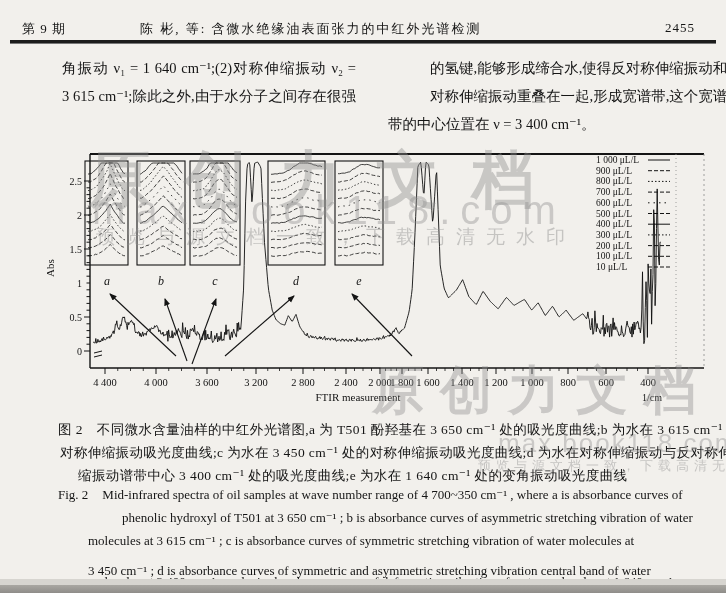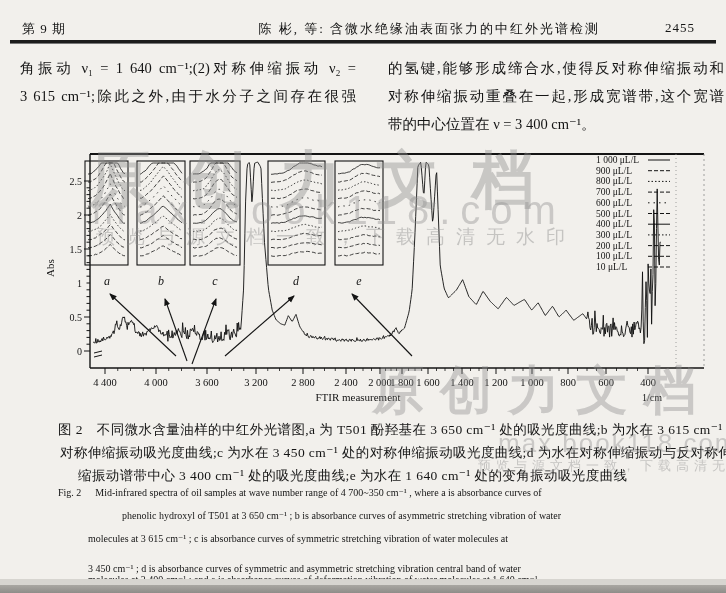--- a/index.html
+++ b/index.html
@@ -2,35 +2,35 @@
 <html><head>
 <meta charset="utf-8">
 <style>
   html,body{margin:0;padding:0;}
   body{width:726px;height:593px;position:relative;background:#f2f0ec;
        font-family:"Liberation Serif","DejaVu Serif",serif;color:#151515;overflow:hidden;}
   .abs{position:absolute;}
   
   .hdr{top:20px;font-size:13px;letter-spacing:1px;white-space:nowrap;}
   #hdr-issue{left:22px;}
-  #hdr-title{left:140px;width:460px;text-align:right;letter-spacing:2px;}
+  #hdr-title{left:140px;width:460px;text-align:left;letter-spacing:2px;}
   #hdr-page{left:653px;margin-left:12px;}
   #hdr-rule{left:10px;top:40px;width:706px;height:3px;background:#1c1c1c;box-shadow:0 1px 0 #777;}
   
   .col{width:336px;font-size:14.5px;line-height:28px;text-align:justify;}
-  .col .jline{text-align:justify;text-align-last:justify;white-space:nowrap;}
+  .col .jline{text-align:justify;text-align-last:justify;white-space:nowrap;margin-left:42px;}
   .col .lline{text-align:right;text-align-last:left;white-space:nowrap;}
   #col-left{left:20px;top:54px;}
   #col-right{left:388px;top:54px;}
   
   #fig{left:40px;top:144px;}
   
   .cap-line{position:absolute;white-space:nowrap;}
   .cap-cn{font-size:13.5px;letter-spacing:0.4px;}
-  .cap-en{font-size:10px;}
+  .cap-en{font-size:13px;}
   .cap-label{padding-right:14px;margin-left:36px;}
   
   .wm{position:absolute;color:#8f8f8f;opacity:.48;pointer-events:none;white-space:nowrap;
       font-family:"Liberation Sans","DejaVu Sans",sans-serif;z-index:5;}
   #wm-t1{left:88px;top:138px;font-size:62px;letter-spacing:34px;font-weight:bold;opacity:.42;}
   #wm-t2{left:92px;top:188px;font-size:40px;letter-spacing:10px;opacity:.40;}
   #wm-t3{left:96px;top:224px;font-size:19px;letter-spacing:11px;opacity:.45;}
   #wm-b1{left:372px;top:356px;font-size:52px;letter-spacing:16px;font-weight:bold;opacity:.40;}
   #wm-b2{left:498px;top:428px;font-size:26px;letter-spacing:2px;opacity:.40;}
   #wm-b3{left:478px;top:457px;font-size:13px;letter-spacing:5px;opacity:.45;}

